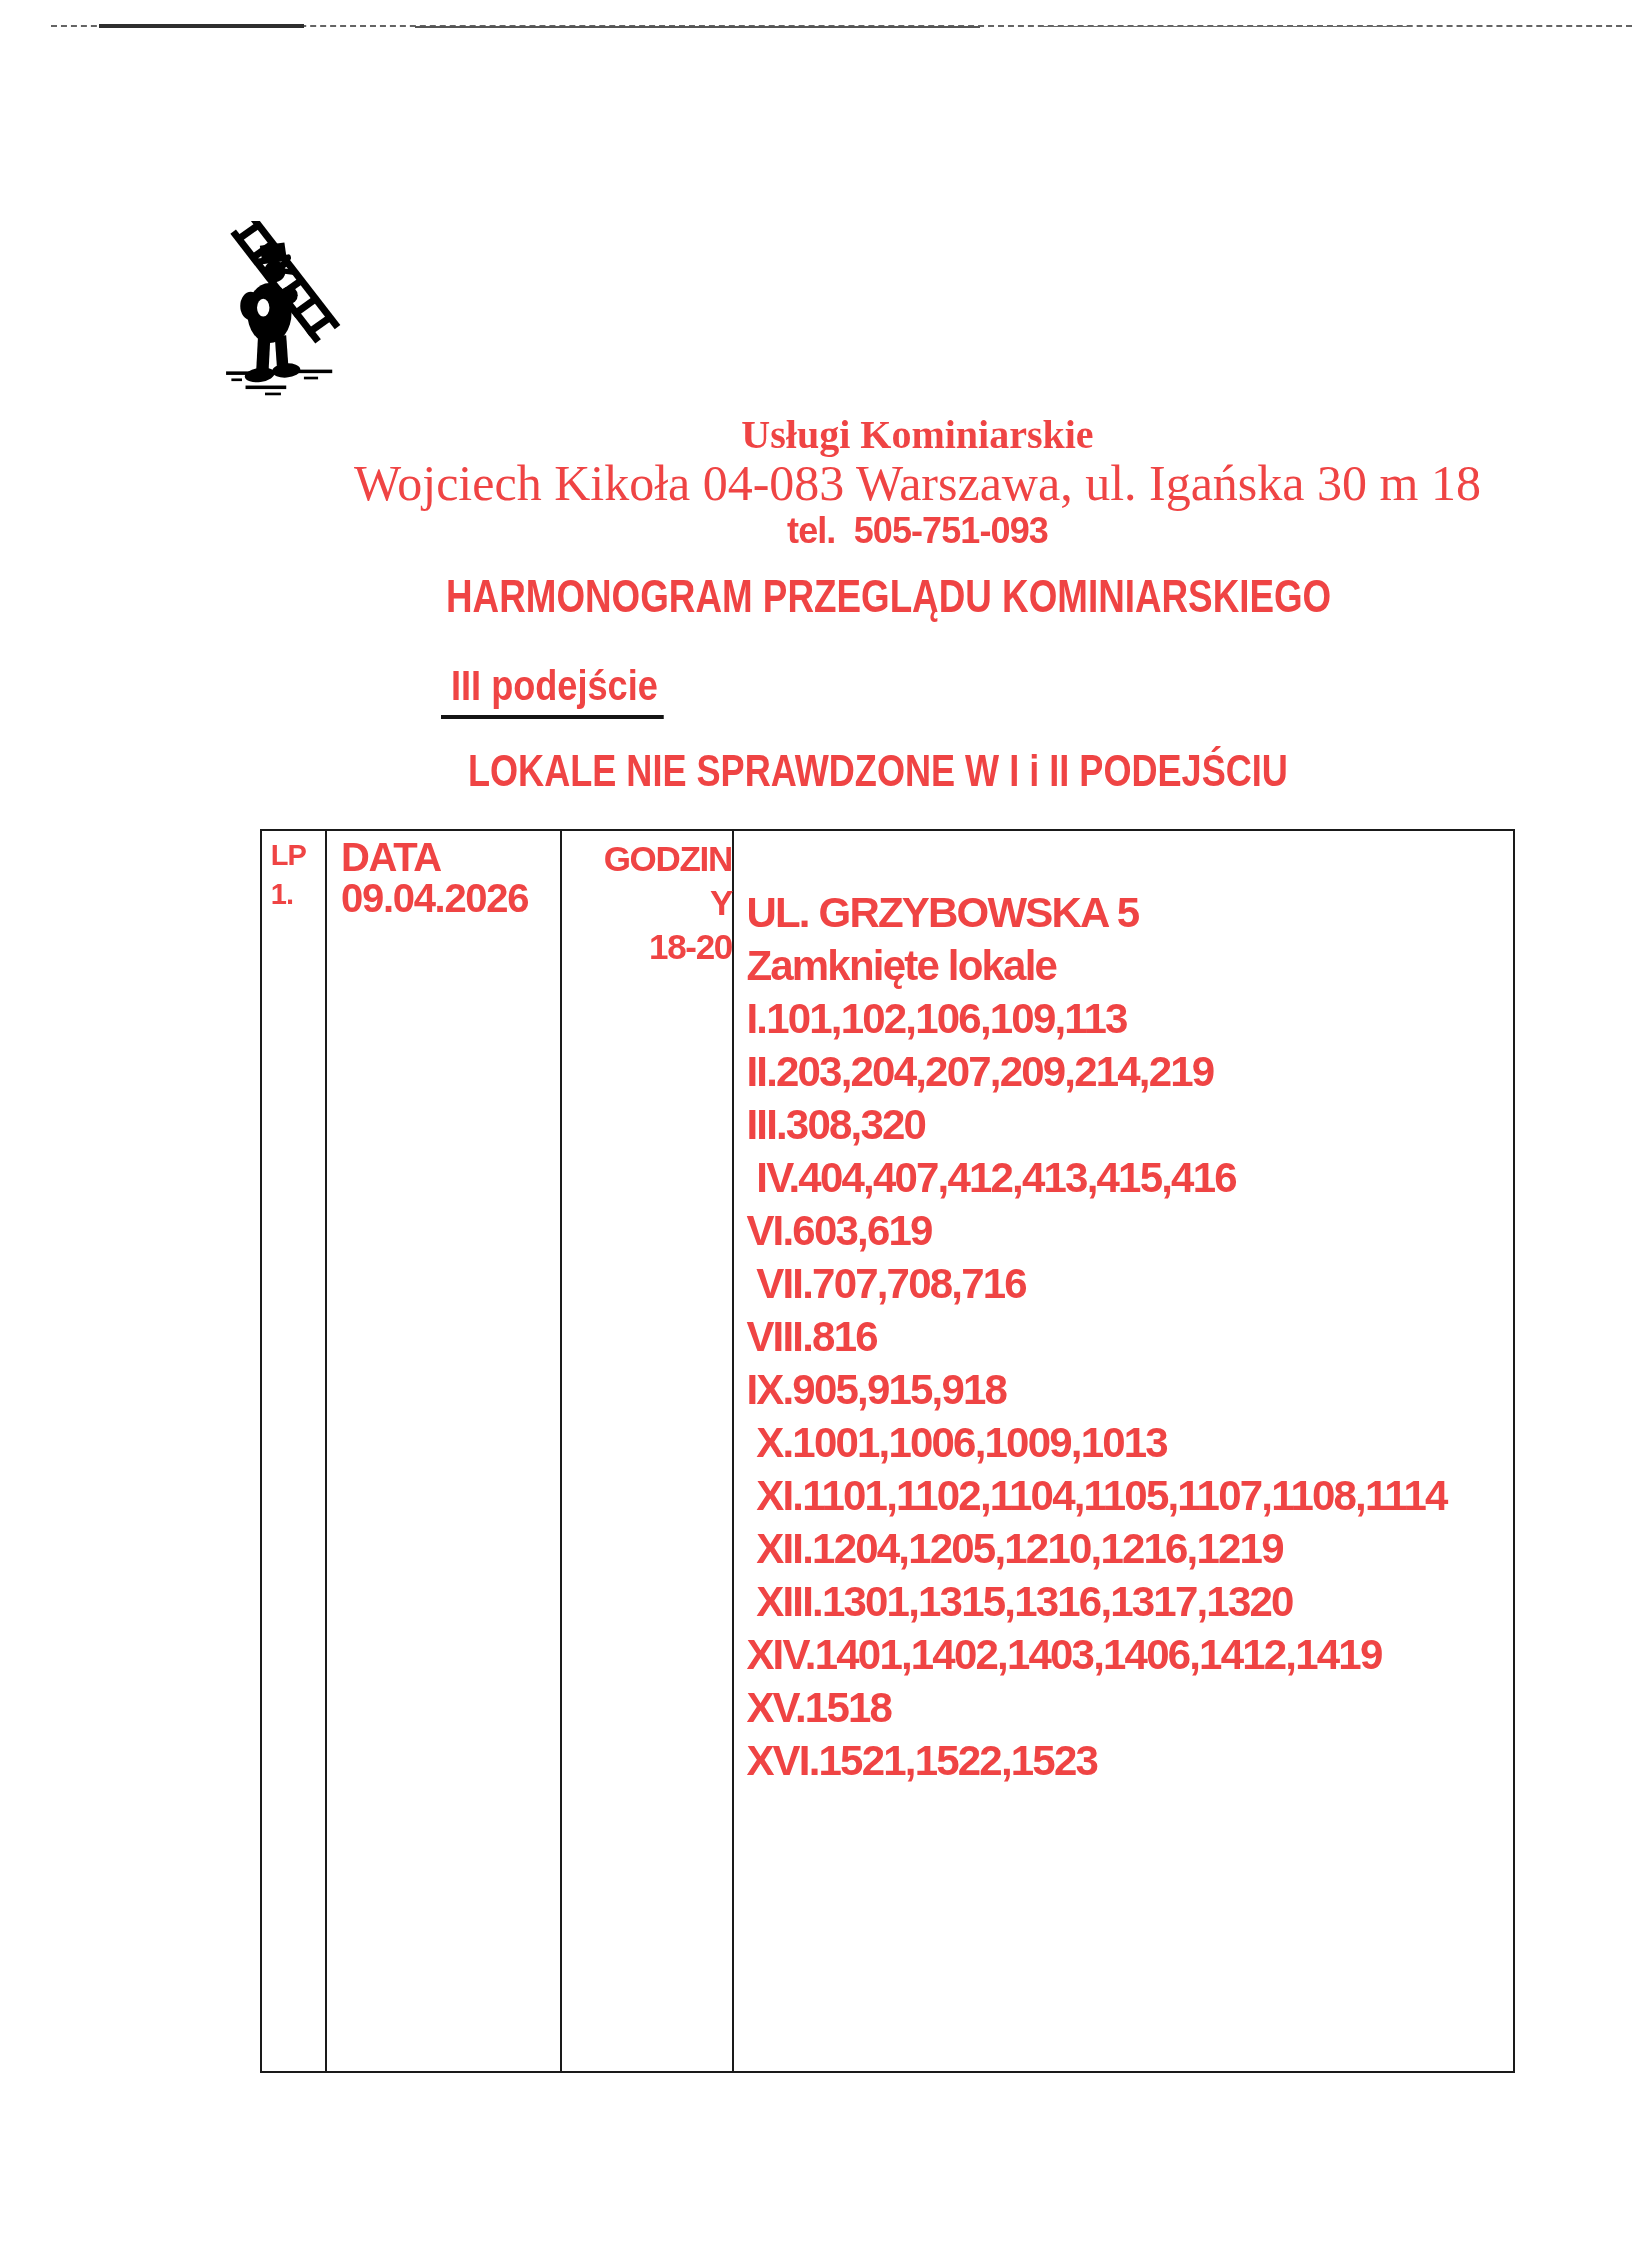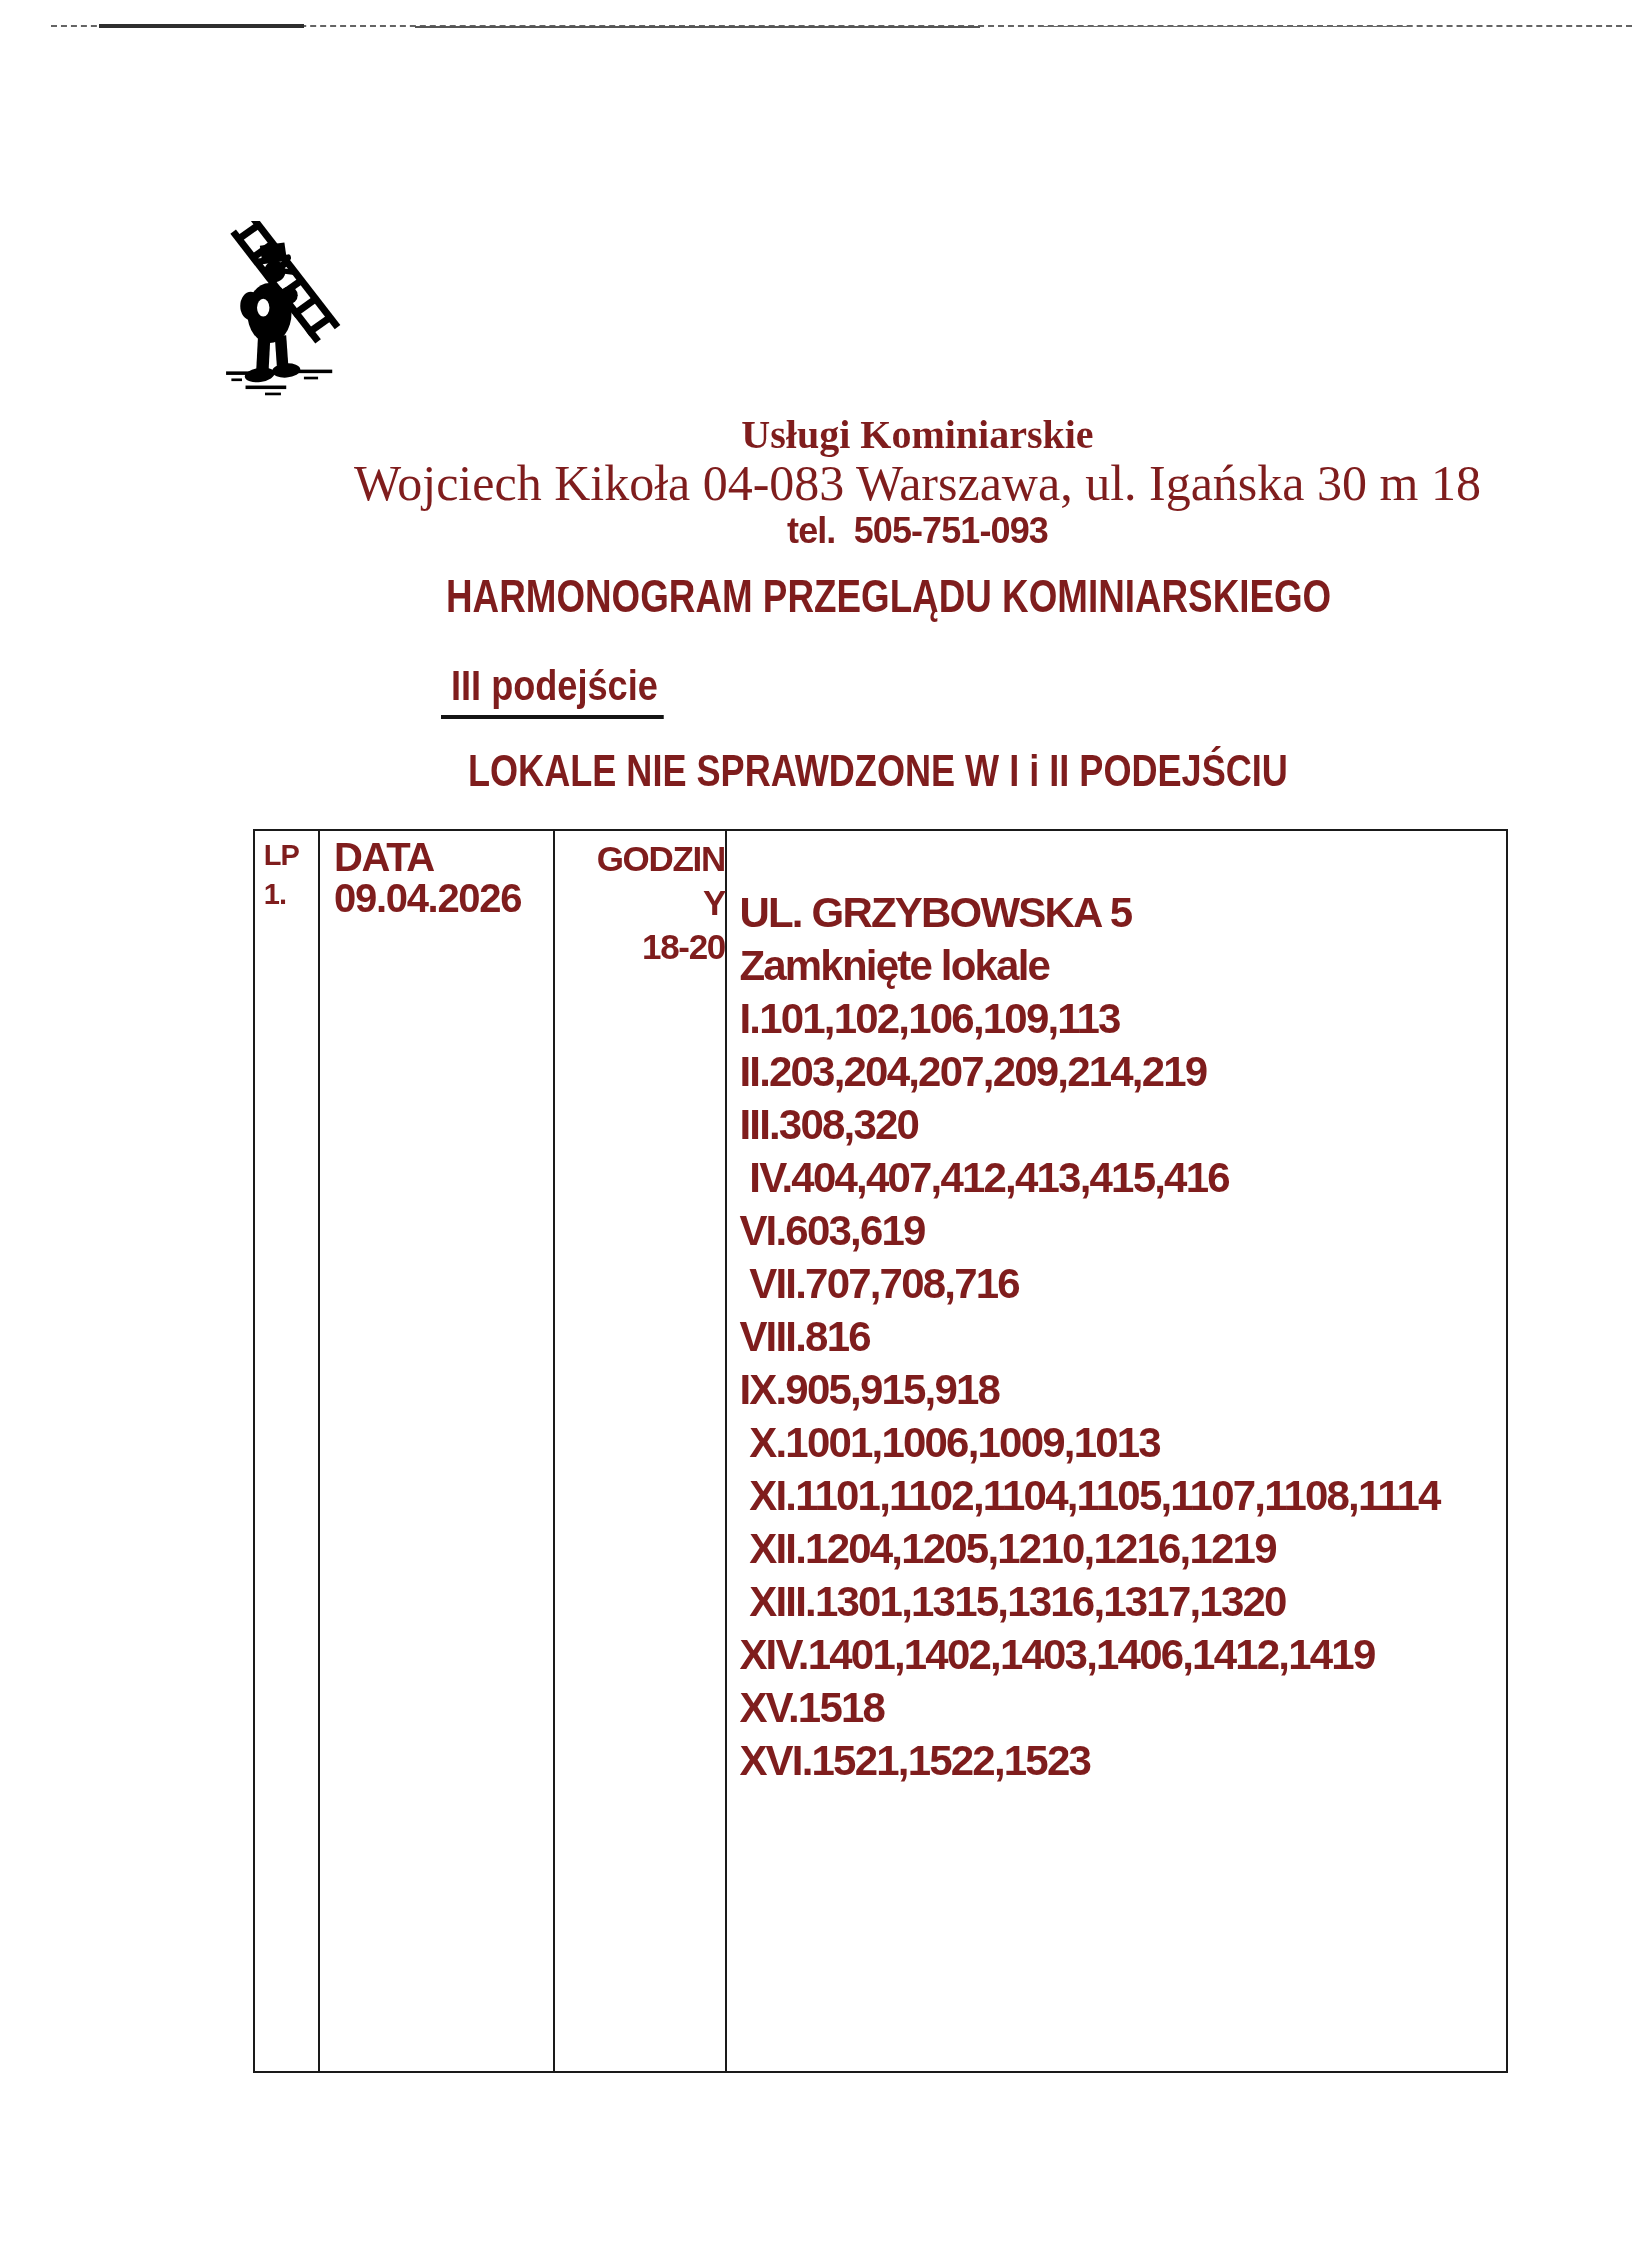--- a/index.html
+++ b/index.html
@@ -2,21 +2,21 @@
 <html style="font-size:14px"><head>
 <meta charset="utf-8">
 <style>
   html, body { margin: 0; padding: 0; background: #e8e8e8; }
   .page {
     position: relative;
     width: 1642px;
     height: 2258px;
     background: #ffffff;
     font-family: "Liberation Sans", sans-serif;
-    color: #7f1d1d;
+    color: #ef4444;
     overflow: hidden;
   }
 
   
   .scan-line-dashed {
     position: absolute;
     top: 25px; left: 51px; width: 1581px; height: 0;
     border-top: 2.6px dashed #4a4a4a;
     opacity: 0.85;
   }
@@ -92,21 +92,21 @@
     position: absolute;
     left: 468px; top: 746px;
     font-size: 44px; font-weight: bold;
     white-space: nowrap;
     transform: scaleX(0.82);
     transform-origin: left top;
   }
 
   .schedule-table {
     position: absolute;
-    left: 253px; top: 829px;
+    left: 260px; top: 829px;
     width: 1255px; height: 1244px;
     border: 2.6px solid #1a1a1a;
     box-sizing: border-box;
     display: flex;
   }
   .cell {
     box-sizing: border-box;
     border-right: 2.6px solid #1a1a1a;
     font-weight: bold;
   }

